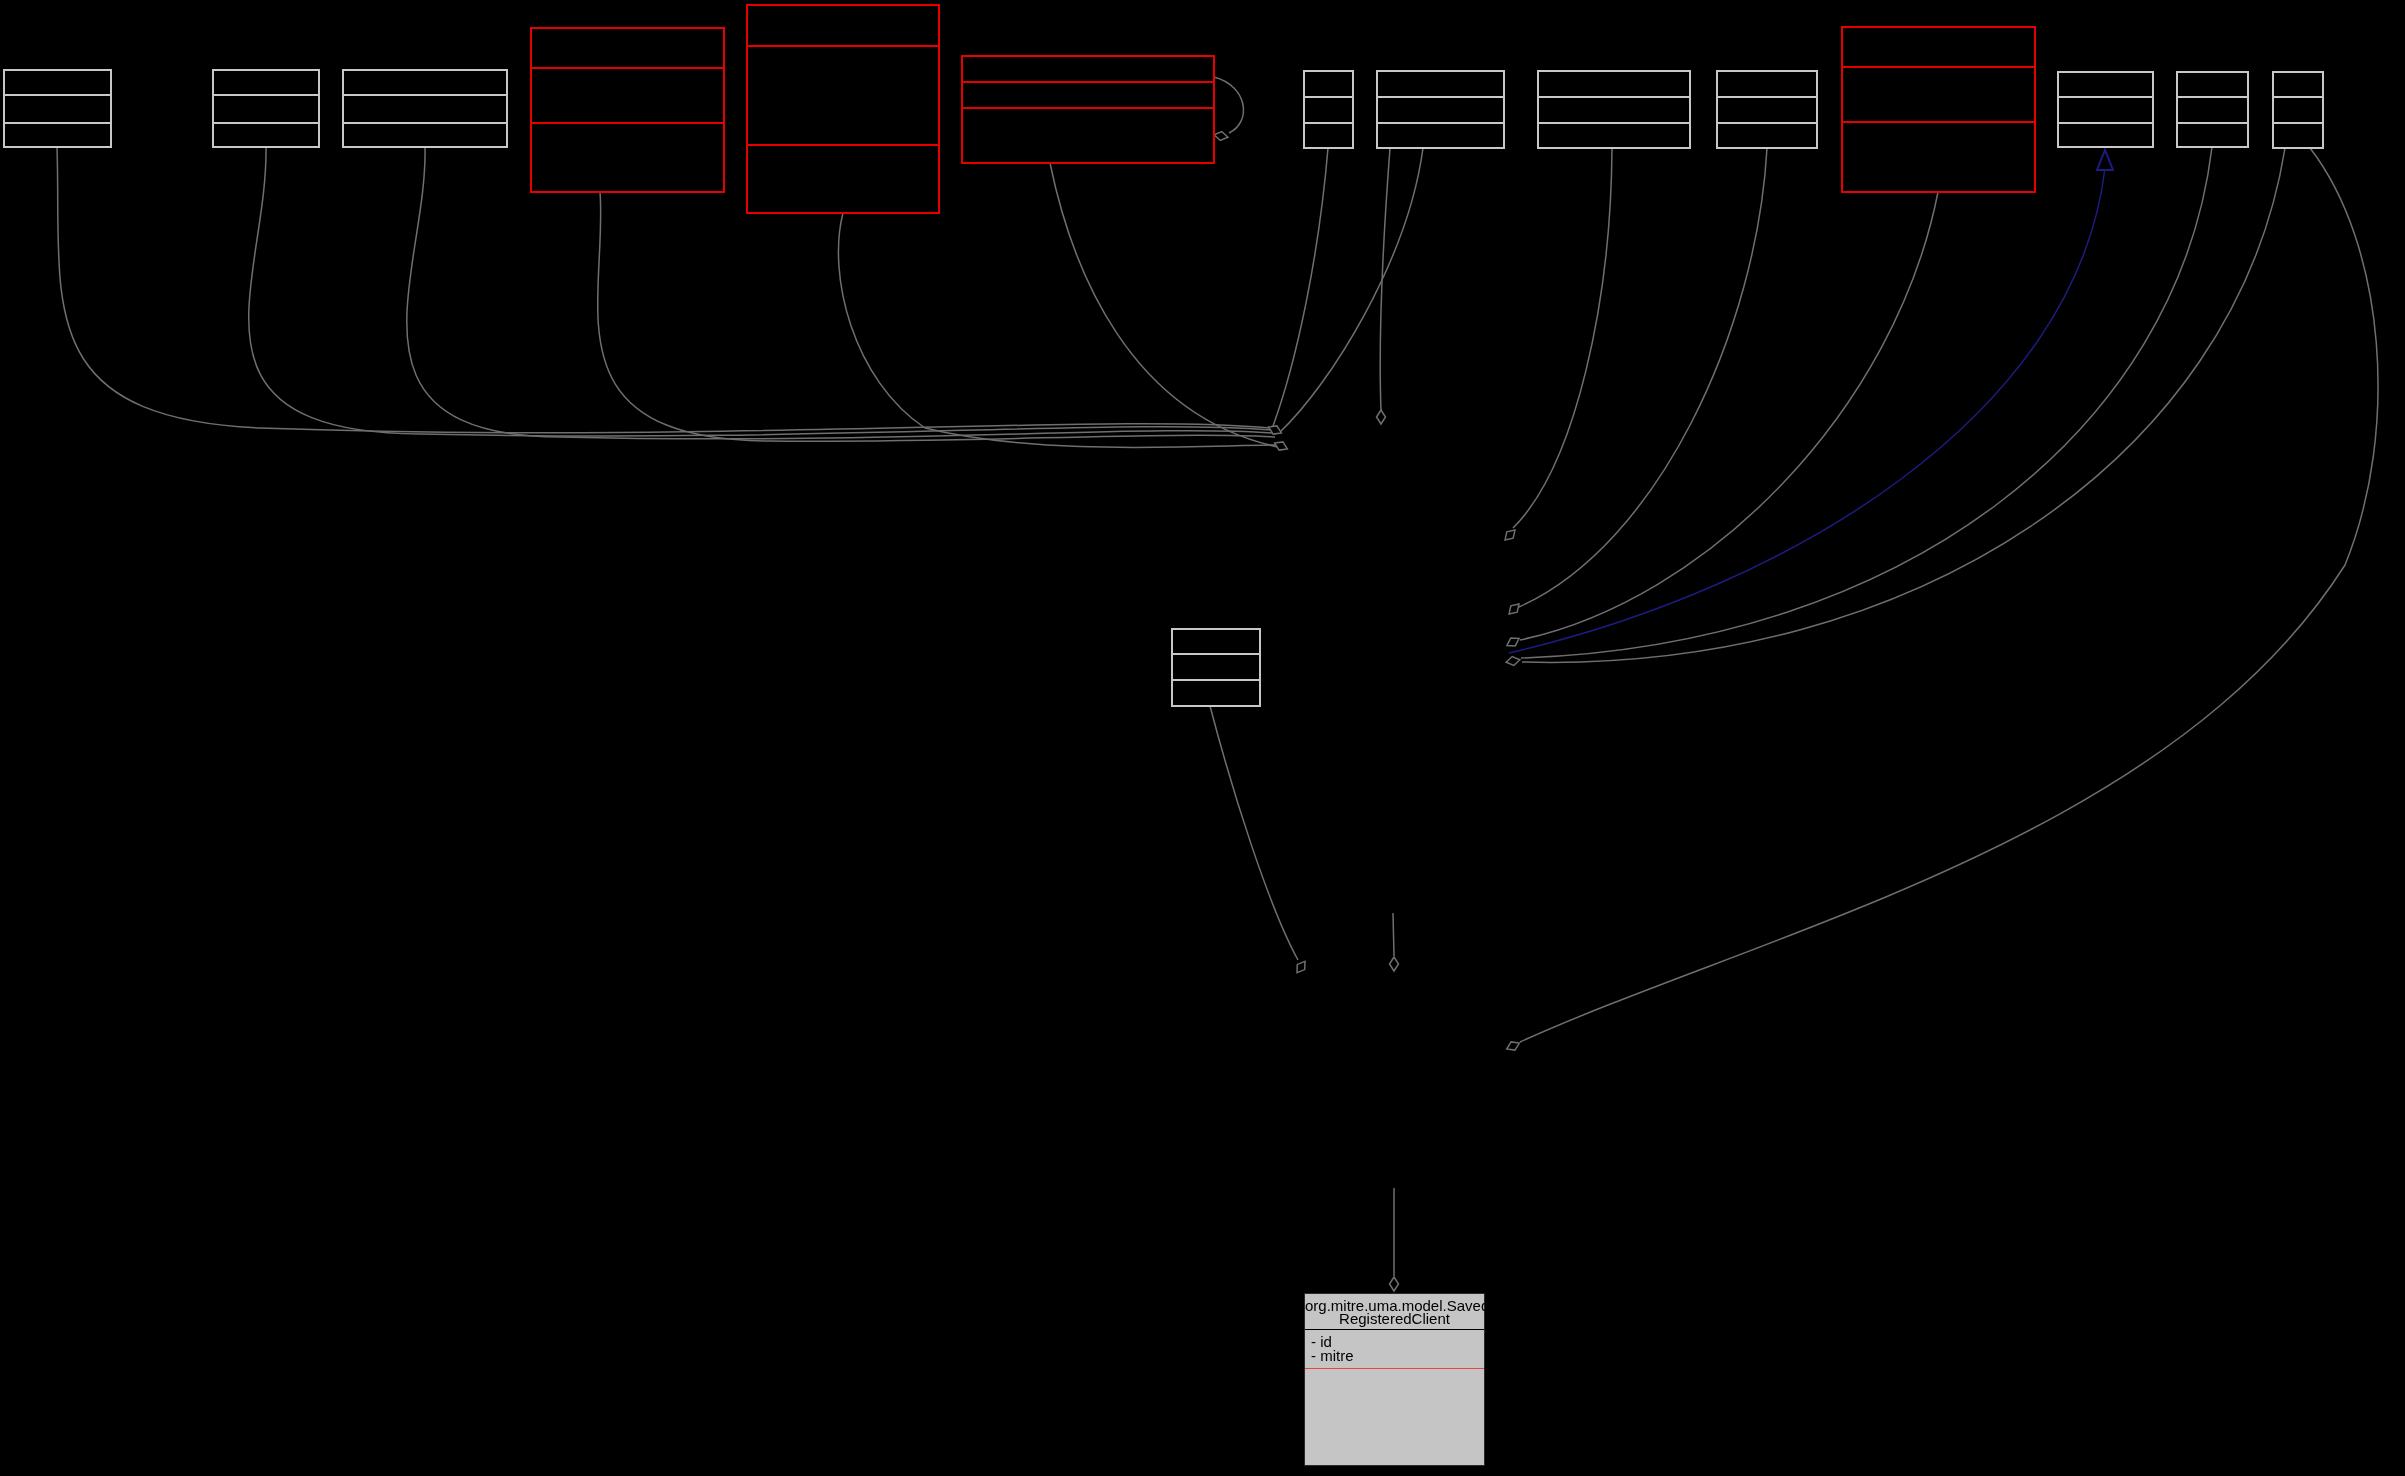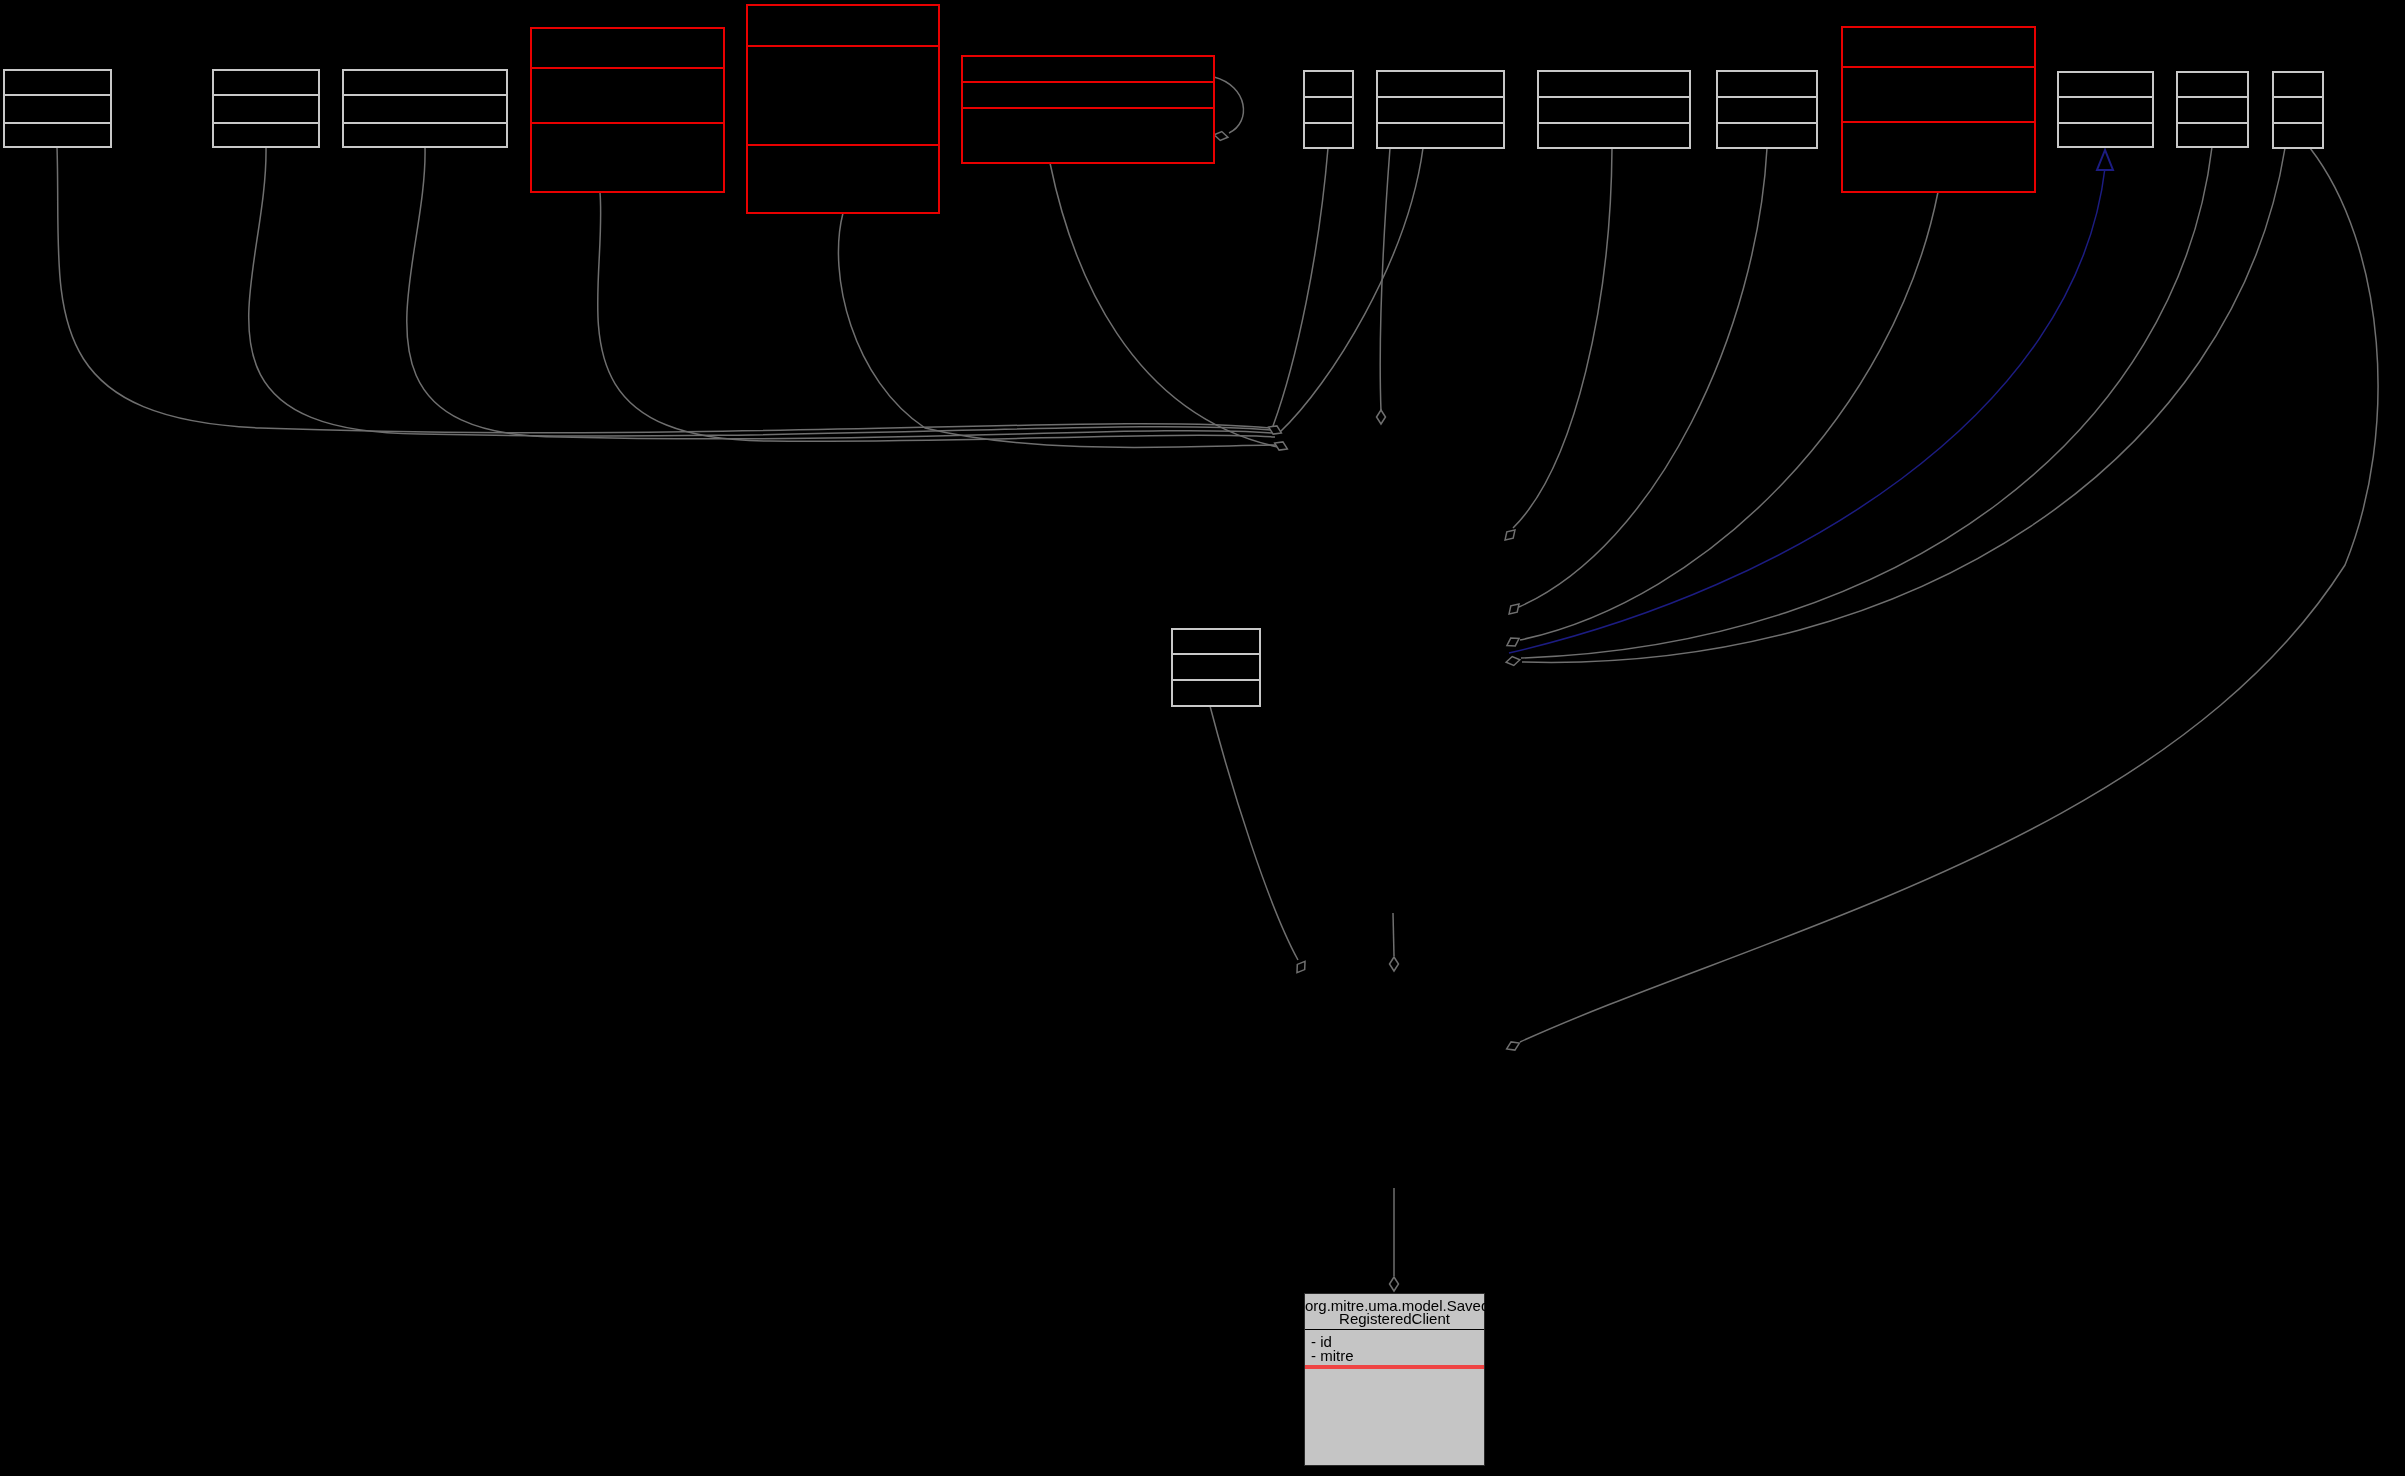--- a/index.html
+++ b/index.html
@@ -31,21 +31,21 @@
   .cb-title {
     height: 36px;
     border-bottom: 1px solid #000;
     text-align: center;
     padding-top: 5px;
     line-height: 13px;
     box-sizing: border-box;
   }
   .cb-attrs {
     height: 39px;
-    border-bottom: 4px solid #ef4444;
+    border-bottom: 1px solid #ef4444;
     padding: 5px 0 12px 6px;
     line-height: 14px;
     box-sizing: border-box;
   }
   .cb-methods {
     padding: 4px 0 0 6px;
     line-height: 14px;
     box-sizing: border-box;
   }
   .cb-line { white-space: nowrap; }

